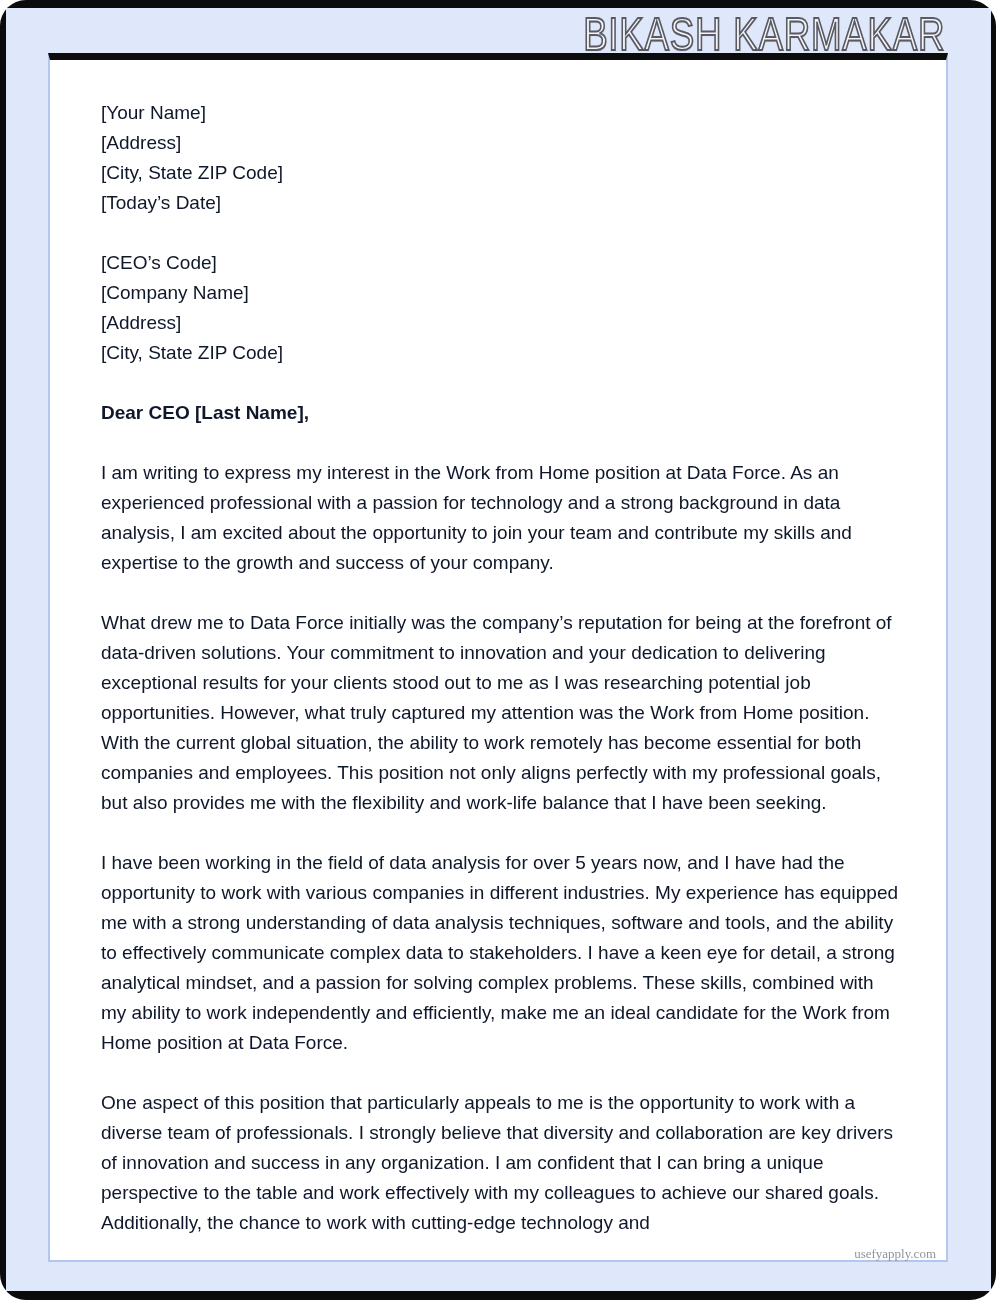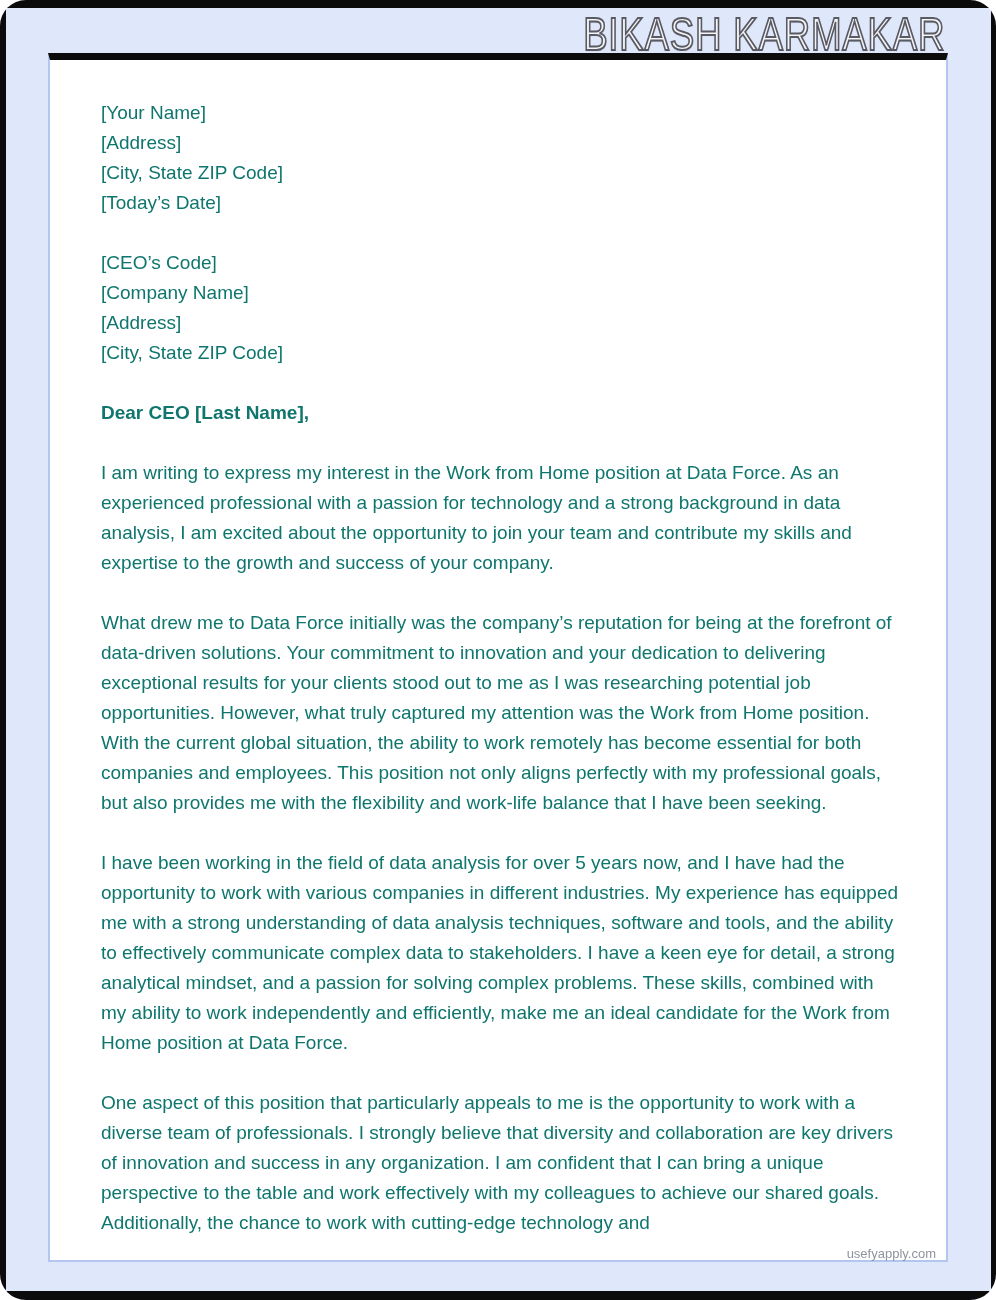--- a/index.html
+++ b/index.html
@@ -55,35 +55,36 @@
     border-left: 2px solid #b3c6ef;
     border-right: 2px solid #b3c6ef;
     border-bottom: 2px solid #b3c6ef;
     overflow: visible;
     z-index: 1;
   }
   .page-content {
     padding: 38px 45px 0 51px;
     font-size: 19px;
     line-height: 30px;
-    color: #0f766e;
+    color: #0f172a;
   }
   .address-block { margin: 0 0 30px 0; }
   .address-line { white-space: pre; }
   .salutation { margin: 0 0 30px 0; font-weight: bold; }
   .paragraph { margin: 16px 0 30px 0; }
 
   .watermark {
     position: absolute;
     top: 1246px;
     right: 60px;
     font-size: 13px;
     line-height: 15px;
     color: #8f949d;
     z-index: 3;
+    font-family: Liberation Serif, serif;
   }
 </style>
 </head>
 <body>
 
 <div class="stage">
 
   <h1 class="header-name">BIKASH KARMAKAR</h1>
 
   <div class="page">

